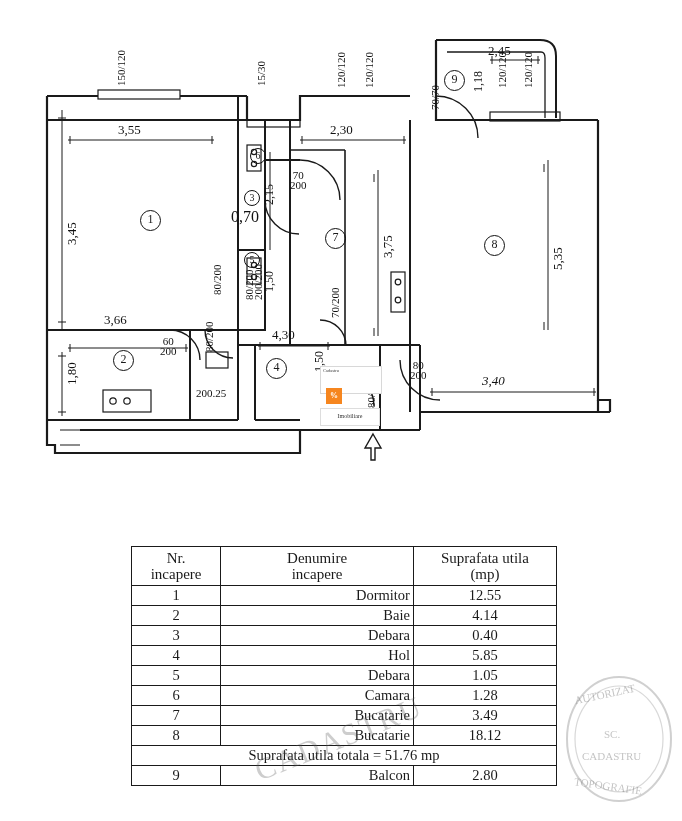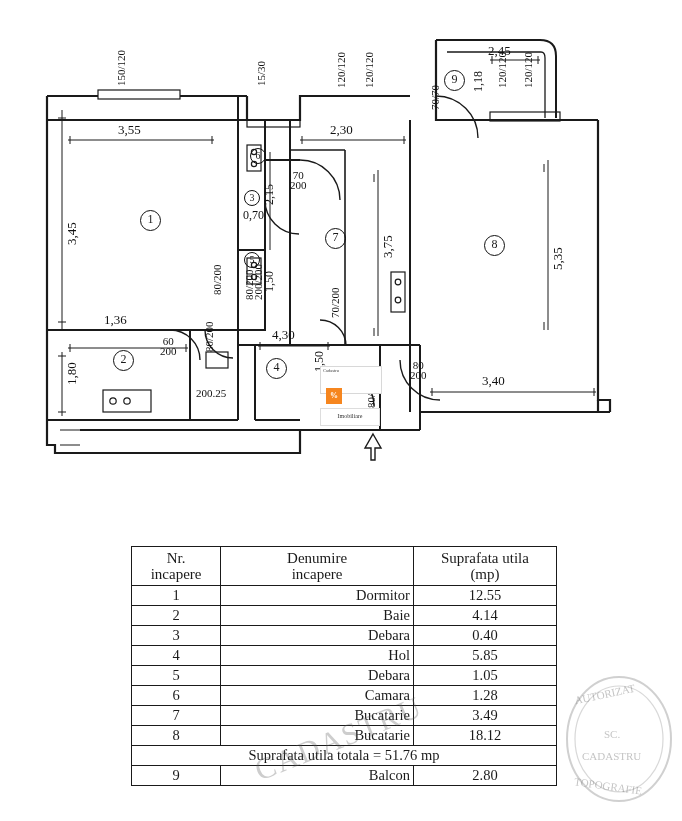--- a/index.html
+++ b/index.html
@@ -150,25 +150,25 @@
   <div class="circnum" style="left:266px;top:358px;">4</div>
   <div class="circnum" style="left:244px;top:252px;font-size:10px;width:14px;height:14px;line-height:13px;">5</div>
   <div class="circnum" style="left:250px;top:148px;font-size:10px;width:14px;height:14px;line-height:13px;">6</div>
   <div class="circnum" style="left:325px;top:228px;">7</div>
   <div class="circnum" style="left:484px;top:235px;">8</div>
   <div class="circnum" style="left:444px;top:70px;">9</div>
 
   <div class="lbl dim" style="left:118px;top:122px;">3,55</div>
   <div class="lbl dim" style="left:330px;top:122px;">2,30</div>
   <div class="lbl dim" style="left:488px;top:43px;">2,45</div>
-  <div class="lbl dim" style="left:104px;top:312px;">1,36</div>
+  <div class="lbl dim" style="left:104px;top:312px;">3,66</div>
   <div class="lbl dim" style="left:272px;top:327px;">4,30</div>
-  <div class="lbl dim" style="left:482px;top:373px;">3,40</div>
+  <div class="lbl dim" style="left:482px;top:373px;font-style:italic;">3,40</div>
   <div class="lbl dim" style="left:325px;top:378px;">3,10</div>
-  <div class="lbl dim" style="left:243px;top:208px;font-size:12px;">0,70</div>
+  <div class="lbl dim" style="left:231px;top:208px;font-size:16px;">0,70</div>
 
   <div class="lbl dimv" style="left:64px;top:245px;transform:rotate(-90deg);">3,45</div>
   <div class="lbl dimv" style="left:262px;top:205px;transform:rotate(-90deg);font-size:12px;">2,15</div>
   <div class="lbl dimv" style="left:380px;top:258px;transform:rotate(-90deg);">3,75</div>
   <div class="lbl dimv" style="left:550px;top:270px;transform:rotate(-90deg);">5,35</div>
   <div class="lbl dimv" style="left:64px;top:385px;transform:rotate(-90deg);">1,80</div>
   <div class="lbl dimv" style="left:262px;top:292px;transform:rotate(-90deg);font-size:12px;">1,50</div>
   <div class="lbl dimv" style="left:312px;top:372px;transform:rotate(-90deg);font-size:12px;">1,50</div>
   <div class="lbl dimv" style="left:471px;top:92px;transform:rotate(-90deg);font-size:12px;">1,18</div>
 

